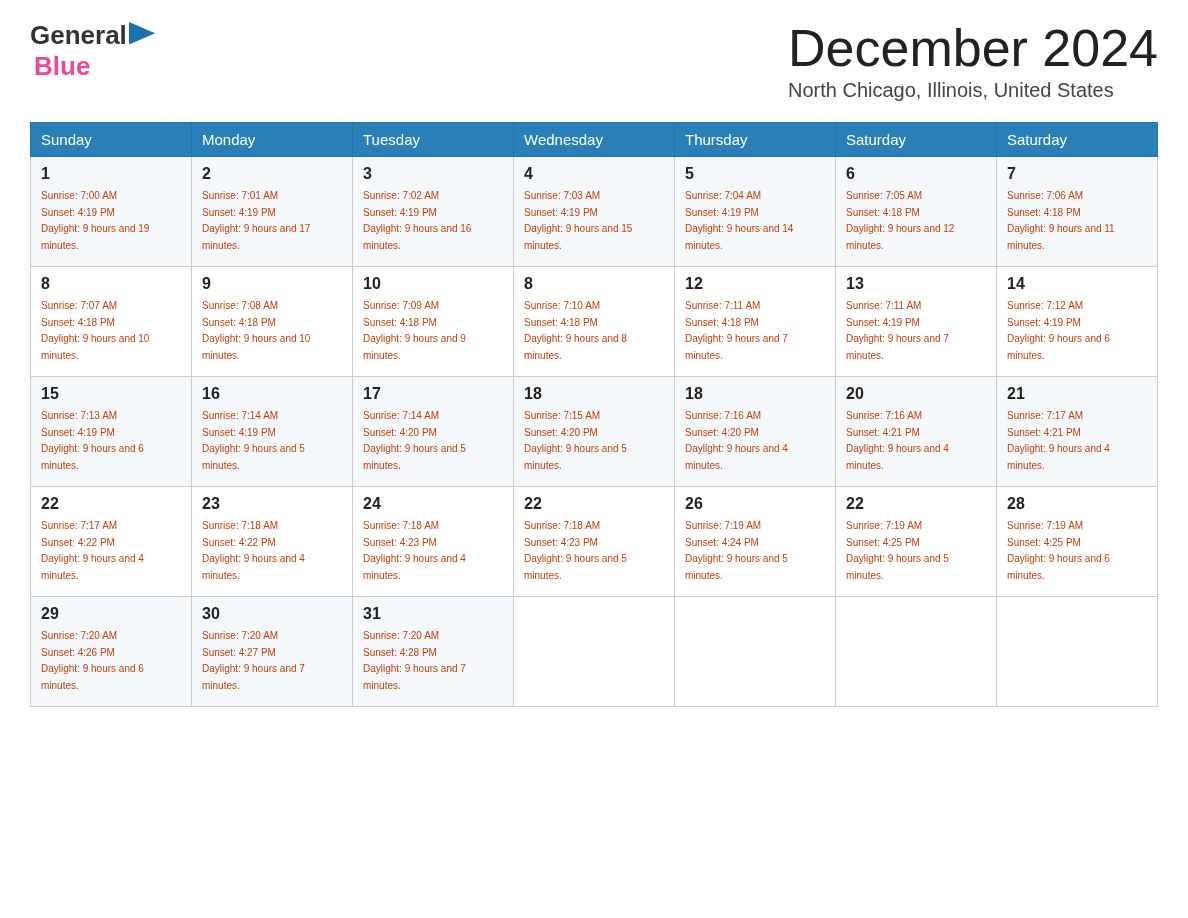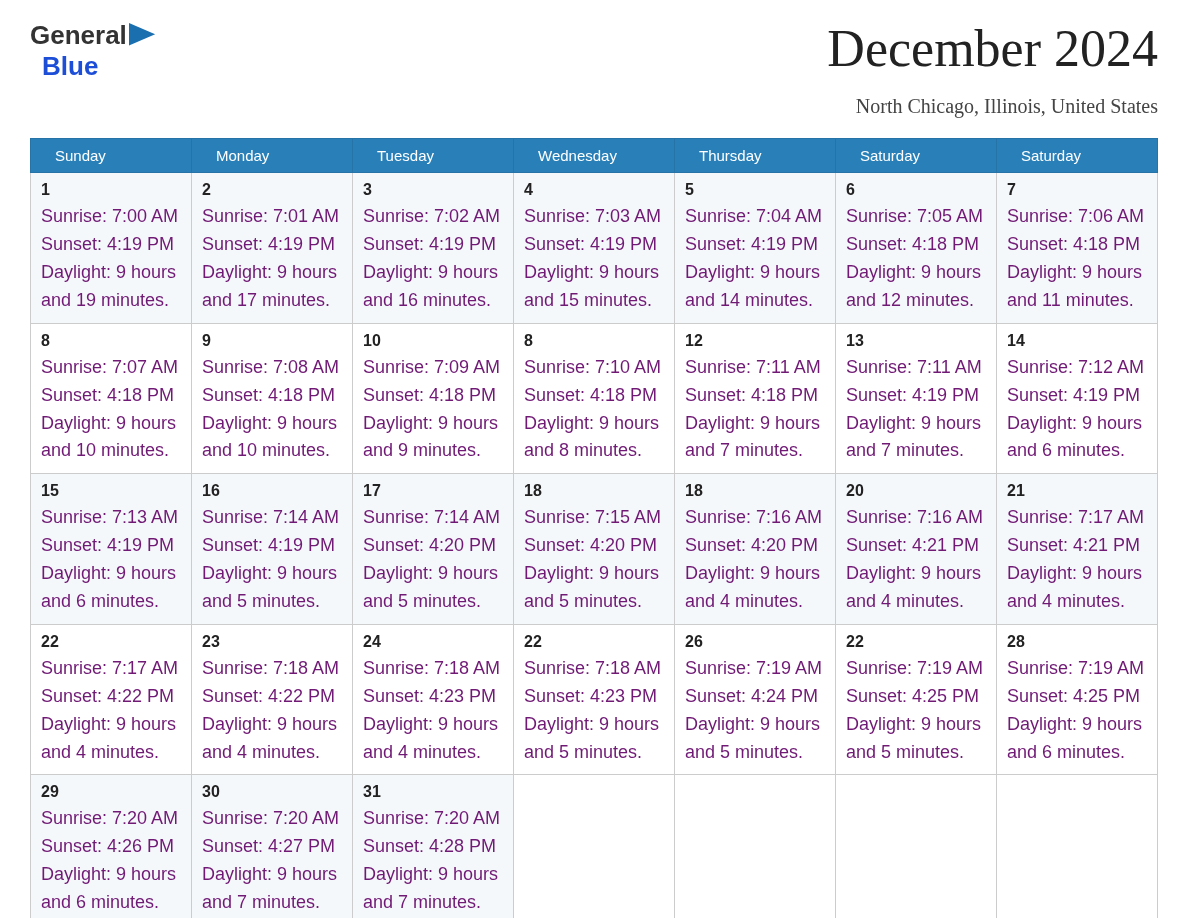--- a/index.html
+++ b/index.html
@@ -26,76 +26,75 @@
       height: 28px;
       margin-left: 2px;
     }
     .logo-wrapper {
       display: flex;
       flex-direction: column;
       align-items: flex-start;
     }
     .logo-line1 {
       display: flex;
-      align-items: flex-end;
+      align-items: center;
     }
     .logo-line2 {
       font-size: 26px;
       font-weight: bold;
-      color: #1d4ed8;
-      margin-left: 12px;
+      color: #ec4899;
+      margin-left: 4px;
     }
     .title-block {
-      text-align: right;
-      font-family: Liberation Serif, serif;
+      text-align: left;
     }
     .month-title {
       font-size: 52px;
       font-weight: normal;
       color: #222;
       line-height: 1.1;
     }
     .location-subtitle {
       font-size: 20px;
       color: #444;
-      margin-top: 18px;
+      margin-top: 2px;
     }
     table {
       width: 100%;
       border-collapse: collapse;
       table-layout: fixed;
     }
     thead tr th {
       background-color: #2980b9;
       color: #fff;
       font-size: 15px;
       font-weight: normal;
-      padding: 8px 24px;
+      padding: 8px 10px;
       text-align: left;
       border: 1px solid #2573a7;
     }
     tbody tr td {
       vertical-align: top;
       padding: 8px 10px;
       border: 1px solid #ccc;
       font-size: 13px;
       color: #333;
       height: 110px;
     }
     .day-number {
       font-size: 16px;
       font-weight: bold;
       color: #222;
       display: block;
       margin-bottom: 4px;
     }
     .day-info {
-      font-size: 18px;
+      font-size: 10px;
       line-height: 1.55;
-      color: #701a75;
+      color: #c2410c;
     }
     tbody tr:nth-child(odd) td {
       background-color: #f5f8fb;
     }
     tbody tr:nth-child(even) td {
       background-color: #ffffff;
     }
     .empty-cell {
       background-color: #fff !important;
     }

